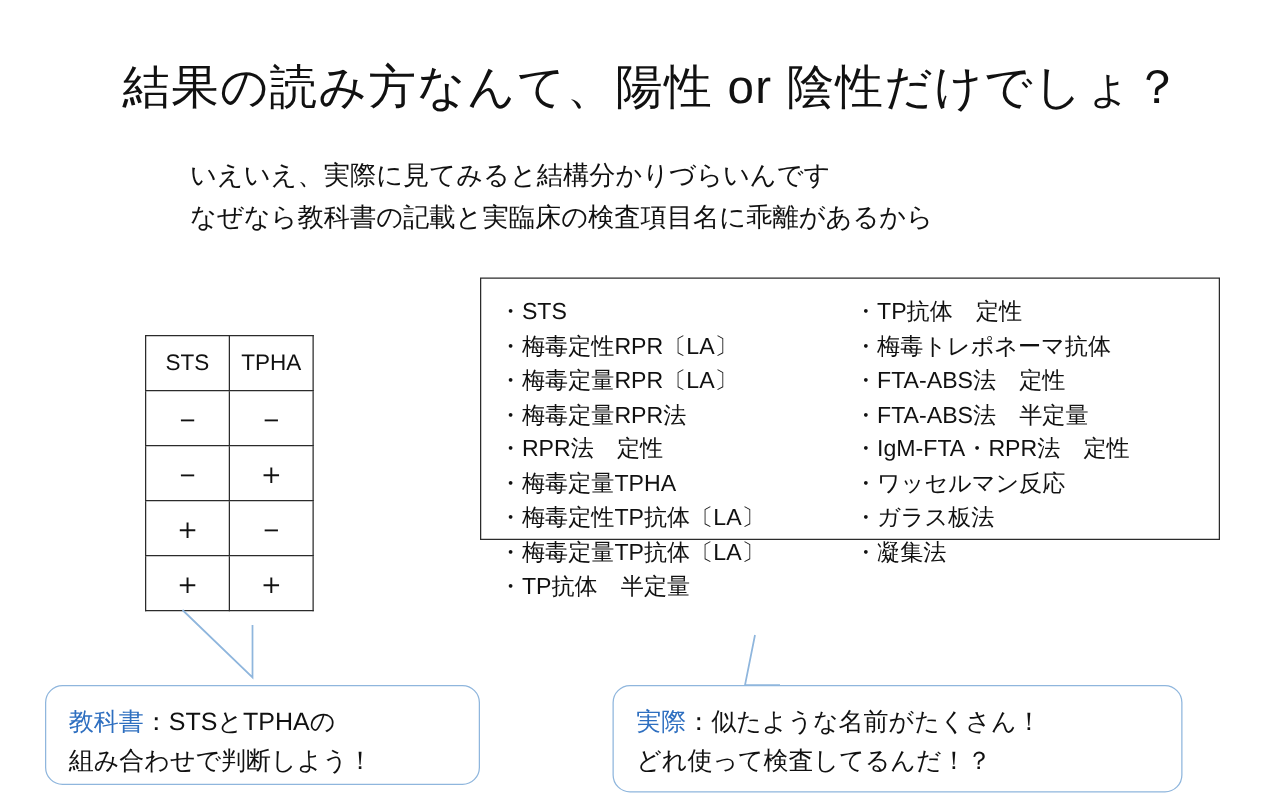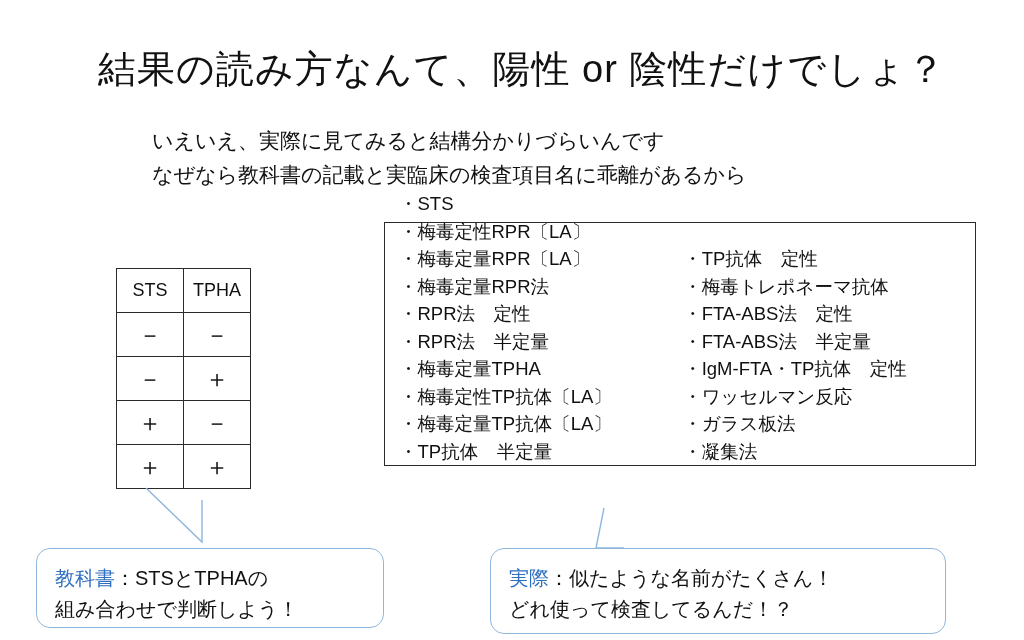--- a/index.html
+++ b/index.html
@@ -70,27 +70,26 @@
   .result-table td.sign {
     font-size: 24px;
   }
 
   
   .names-box {
     position: absolute;
     left: 384px;
     top: 222px;
     width: 592px;
-    height: 244px;
+    height: 210px;
     border: 1px solid #2b2b2b;
     background: #ffffff;
     box-sizing: border-box;
     display: flex;
     padding: 12px 0 0 0;
-    align-items: flex-end;
   }
   .names-col {
     font-size: 18.5px;
     line-height: 27.5px;
     color: #111111;
     white-space: nowrap;
   }
   .names-col.left { width: 290px; padding-left: 14px; }
   .names-col.right { width: 300px; padding-left: 2px; }
 
@@ -165,32 +164,31 @@
     </tbody>
   </table>
 
   <div class="names-box">
     <div class="names-col left">
       <div>・STS</div>
       <div>・梅毒定性RPR〔LA〕</div>
       <div>・梅毒定量RPR〔LA〕</div>
       <div>・梅毒定量RPR法</div>
       <div>・RPR法　定性</div>
-      <div>・RPR法　半定量</div>
       <div>・梅毒定量TPHA</div>
       <div>・梅毒定性TP抗体〔LA〕</div>
       <div>・梅毒定量TP抗体〔LA〕</div>
       <div>・TP抗体　半定量</div>
     </div>
     <div class="names-col right">
       <div>・TP抗体　定性</div>
       <div>・梅毒トレポネーマ抗体</div>
       <div>・FTA-ABS法　定性</div>
       <div>・FTA-ABS法　半定量</div>
-      <div>・IgM-FTA・TP抗体　定性</div>
+      <div>・IgM-FTA・RPR法　定性</div>
       <div>・ワッセルマン反応</div>
       <div>・ガラス板法</div>
       <div>・凝集法</div>
     </div>
   </div>
 
   <svg class="tail" style="left:140px; top:486px;" width="80" height="70">
     <polyline points="6,2 62,56 62,14" fill="none" stroke="#8fb6dd" stroke-width="1.4"></polyline>
   </svg>
   <svg class="tail" style="left:590px; top:506px;" width="60" height="50">

